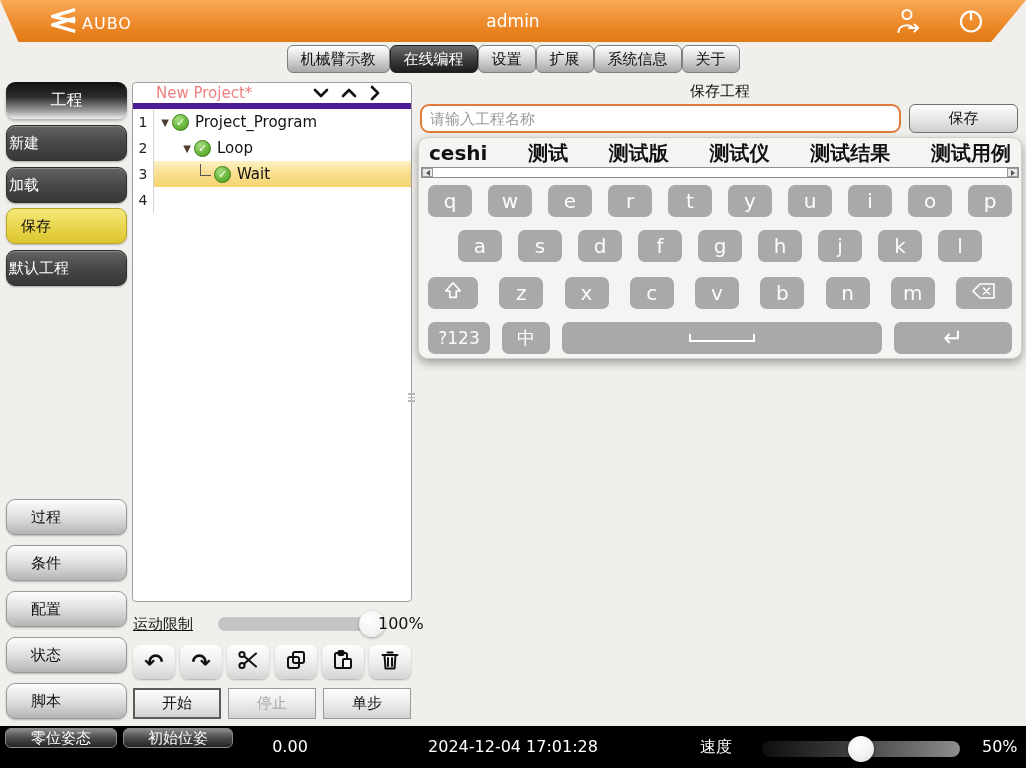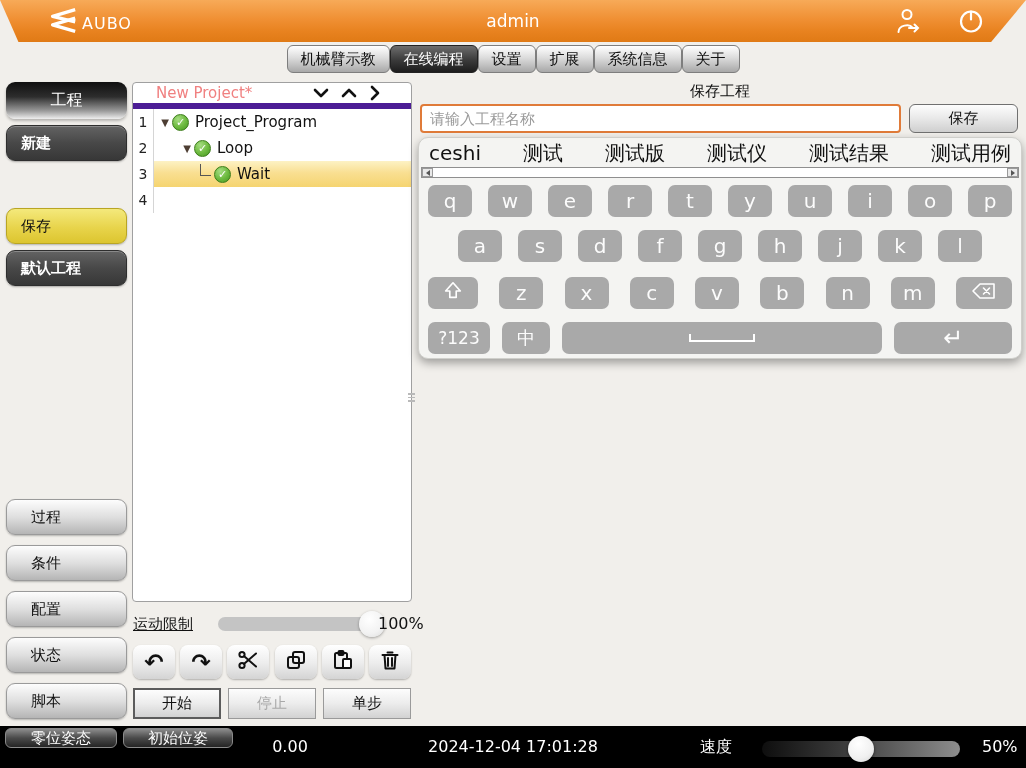--- a/index.html
+++ b/index.html
@@ -38,23 +38,22 @@
     position:absolute; left:6px; width:121px; height:36px; border-radius:9px;
     display:flex; align-items:center; font-size:15px; cursor:pointer;
   }
   .side-header {
     background:linear-gradient(180deg,#101010 0%,#2d2d2d 40%,#9a9a9a 78%,#efefef 100%);
     color:#fff; font-size:16px; justify-content:center; height:37px;
     box-shadow:0 2px 3px rgba(0,0,0,.25);
   }
   .side-dark {
     background:linear-gradient(180deg,#636363 0%,#484848 50%,#373737 100%);
-    color:#fff; padding-left:14px; border:1px solid #2e2e2e;
+    color:#fff; padding-left:2px; border:1px solid #2e2e2e;
     box-shadow:inset 0 1px 0 rgba(255,255,255,.25), 0 1px 2px rgba(0,0,0,.3);
-    font-weight:bold;
   }
   .side-yellow {
     background:linear-gradient(180deg,#f4e97c 0%,#e8d44b 55%,#dcc52f 100%);
     color:#111; padding-left:14px; border:1px solid #b9a523;
     box-shadow:0 1px 2px rgba(0,0,0,.25);
   }
   .side-silver {
     background:linear-gradient(180deg,#fdfdfd 0%,#dfdfdf 50%,#b5b5b5 100%);
     color:#111; padding-left:24px; border:1px solid #9a9a9a;
     box-shadow:0 1px 2px rgba(0,0,0,.25);
@@ -101,33 +100,33 @@
   .icon-btn .uglyph { font-size:23px; font-weight:bold; color:#111; line-height:1; }
   .run-row { position:absolute; left:133px; top:688px; width:278px; display:flex; justify-content:space-between; }
   .run-btn { width:88px; height:31px; border-radius:0; border:1px solid #9a9a9a; font-size:15px;
     background:linear-gradient(180deg,#fdfdfd 0%,#ececec 50%,#d2d2d2 100%);
     display:flex; align-items:center; justify-content:center; cursor:pointer; color:#111; }
   .run-btn.focus { border:2px solid #5c5c5c; }
   .run-btn.disabled { color:#a9a9a9; cursor:default; }
   
   .save-title { position:absolute; left:420px; top:82px; width:600px; text-align:center; font-size:15px; }
   .name-input { position:absolute; left:420px; top:104px; width:481px; height:29px;
-    border:2px solid #e07b39; border-radius:4px; background:#fff; font-size:15px; padding:0 8px;
+    border:2px solid #e07b39; border-radius:9px; background:#fff; font-size:15px; padding:0 8px;
     color:#333; font-family:inherit; }
   .name-input::placeholder { color:#9a9a9a; }
   .save-btn { position:absolute; left:909px; top:104px; width:109px; height:29px; border-radius:6px;
     border:1px solid #707070; font-size:15px; color:#111; cursor:pointer;
     background:linear-gradient(180deg,#fdfdfd 0%,#e8e8e8 50%,#cfcfcf 100%);
     display:flex; align-items:center; justify-content:center; }
   .kb-panel { position:absolute; left:418px; top:137px; width:604px; height:222px;
     background:#f4f4f2; border:1px solid #cfcfcb; border-radius:10px;
     box-shadow:0 4px 10px rgba(0,0,0,.35); }
   .sug-row { position:absolute; left:10px; right:10px; top:2px; height:26px;
     display:flex; justify-content:space-between; align-items:center; }
-  .sug { font-size:20px; font-weight:normal; color:#111; cursor:pointer; white-space:nowrap; }
+  .sug { font-size:20px; font-weight:bold; color:#111; cursor:pointer; white-space:nowrap; }
   .sug-scroll { position:absolute; left:2px; right:2px; top:29px; height:11px;
     background:#fff; border:1px solid #8f8f8f; }
   .sar { position:absolute; top:0; width:11px; height:9px; background:#e9e9e9; border:1px solid #9a9a9a;
     display:flex; align-items:center; justify-content:center; cursor:pointer; }
   .sar.left { left:0; } .sar.right { right:0; }
   .tri-l { width:0; height:0; border-top:3px solid transparent; border-bottom:3px solid transparent; border-right:4px solid #555; }
   .tri-r { width:0; height:0; border-top:3px solid transparent; border-bottom:3px solid transparent; border-left:4px solid #555; }
   .krow { position:absolute; left:9px; right:9px; display:flex; justify-content:space-between; }
   .krow1 { top:47px; } .krow2 { top:92px; justify-content:center; gap:16px; }
   .krow3 { top:139px; } .krow4 { top:184px; }
@@ -186,20 +185,21 @@
     <div class="tab">机械臂示教</div>
     <div class="tab active">在线编程</div>
     <div class="tab">设置</div>
     <div class="tab">扩展</div>
     <div class="tab">系统信息</div>
     <div class="tab">关于</div>
   </nav>
 
   <div class="side-btn side-header" style="top:82px">工程</div>
   <div class="side-btn side-dark" style="top:125px">新建</div>
+  <div class="side-btn side-dark" style="top:167px">加载</div>
   <div class="side-btn side-yellow" style="top:208px">保存</div>
   <div class="side-btn side-dark" style="top:250px">默认工程</div>
 
   <div class="side-btn side-silver" style="top:545px">条件</div>
   <div class="side-btn side-silver" style="top:499px">过程</div>
   <div class="side-btn side-silver" style="top:591px">配置</div>
   <div class="side-btn side-silver" style="top:637px">状态</div>
   <div class="side-btn side-silver" style="top:683px">脚本</div>
 
   <section class="tree-panel">

